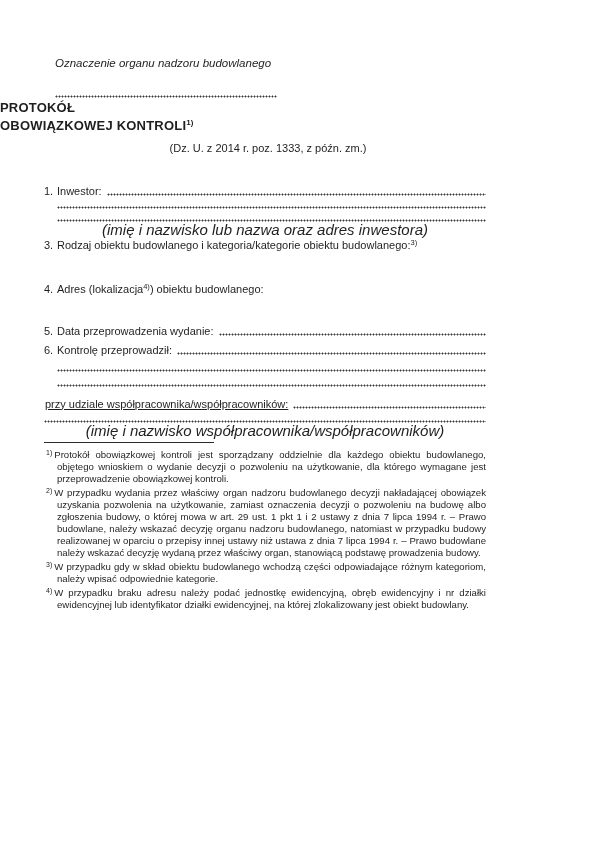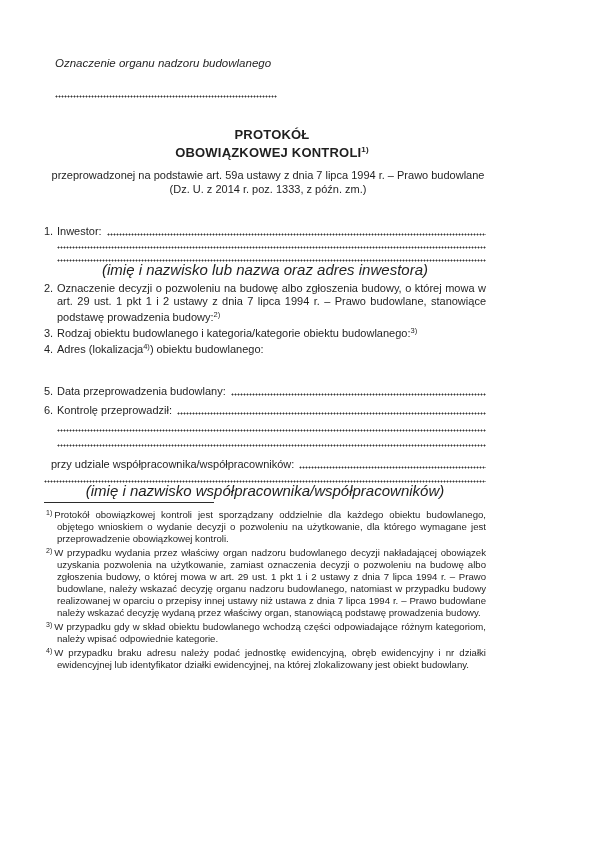--- a/index.html
+++ b/index.html
@@ -31,27 +31,25 @@
     background-size: 3px 3px;
     background-repeat: repeat-x;
     background-position: 0 8px;
   }
   .org-dotline {
     margin: 17px 0 0 55px;
     width: 222px;
     height: 13px;
   }
   .title {
-    margin-top: 27px;
-    text-align: center;
+    text-align: left;
     font-weight: bold;
     font-size: 13px;
     line-height: 15px;
     letter-spacing: 0.2px;
-    padding-left: 8px;
   }
   .sup-t { font-size: 8px; vertical-align: 5px; font-weight: bold; }
   .subtitle {
     margin-top: 9px;
     text-align: center;
     font-size: 11px;
     line-height: 13.5px;
   }
   .content {
     margin: 29px 50px 0 44px; 
@@ -70,21 +68,21 @@
     font-size: 15px;
     line-height: 12px;
   }
   .item {
     padding-left: 13px;
     text-indent: -13px;
   }
   .item .num { display: inline-block; width: 13px; text-indent: 0; }
   .just { text-align: justify; }
   .sup { font-size: 7.5px; vertical-align: 4px; }
-  .subline { margin-left: 7px; }
+  .subline { margin-left: 1px; text-decoration: underline; }
   .fn-sep {
     margin: 5px 0 4px 0;
     width: 170px;
     height: 0;
     border-top: 1px solid #2b2b2b;
   }
   .footnotes {
     margin-left: 2px;
     font-size: 9.6px;
     line-height: 12px;
@@ -103,44 +101,42 @@
 
   <div class="org-label">Oznaczenie organu nadzoru budowlanego</div>
   <div class="org-dotline dots"></div>
 
   <div class="title">
     <div>PROTOKÓŁ</div>
     <div><span>OBOWIĄZKOWEJ KONTROLI</span><sup class="sup-t">1)</sup></div>
   </div>
 
   <div class="subtitle">
-    <div>przeprowadzonej na podstawie art. 59a ustawy z dnia 7 lipca 1994 r. – Prawo budowlane</div>
     <div>(Dz. U. z 2014 r. poz. 1333, z późn. zm.)</div>
   </div>
 
   <div class="content">
 
     <div class="fieldline">
         <span class="num">1.</span>
         <span class="lbl">Inwestor:</span>
         <span class="dotfill dots"></span>
       </div>
     <div class="dotrow ind dots"></div>
     <div class="dotrow ind dots"></div>
     <div class="caption">(imię i nazwisko lub nazwa oraz adres inwestora)</div>
 
-    <div class="item just" style="margin-top:6px"><span class="num">2.</span><span>Oznaczenie decyzji o pozwoleniu na budowę albo zgłoszenia budowy, o której mowa w art. 29 ust. 1 pkt 1 i 2 ustawy z dnia 7 lipca 1994 r. – Prawo budowlane, stanowiące podstawę prowadzenia budowy:</span><sup class="sup">2)</sup></div>
 
     <div class="item" style=""><span class="num">3.</span><span>Rodzaj obiektu budowlanego i kategoria/kategorie obiektu budowlanego:</span><sup class="sup">3)</sup></div>
 
-    <div class="item" style=""><span class="num">4.</span><span>Adres (lokalizacja</span><sup class="sup">4)</sup><span>) obiektu budowlanego:</span></div>
+    <div class="item" style="margin-top:28px"><span class="num">4.</span><span>Adres (lokalizacja</span><sup class="sup">4)</sup><span>) obiektu budowlanego:</span></div>
 
     <div class="fieldline" style="margin-top:29px">
         <span class="num">5.</span>
-        <span class="lbl">Data przeprowadzenia budowlany:</span>
+        <span class="lbl">Data przeprowadzenia wydanie:</span>
         <span class="dotfill dots"></span>
       </div>
 
     <div class="fieldline" style="margin-top:6px">
         <span class="num">6.</span>
         <span class="lbl">Kontrolę przeprowadził:</span>
         <span class="dotfill dots"></span>
       </div>
     <div class="dotrow ind dots" style="margin-top:4px"></div>
     <div class="dotrow ind dots" style="margin-top:2px"></div>

